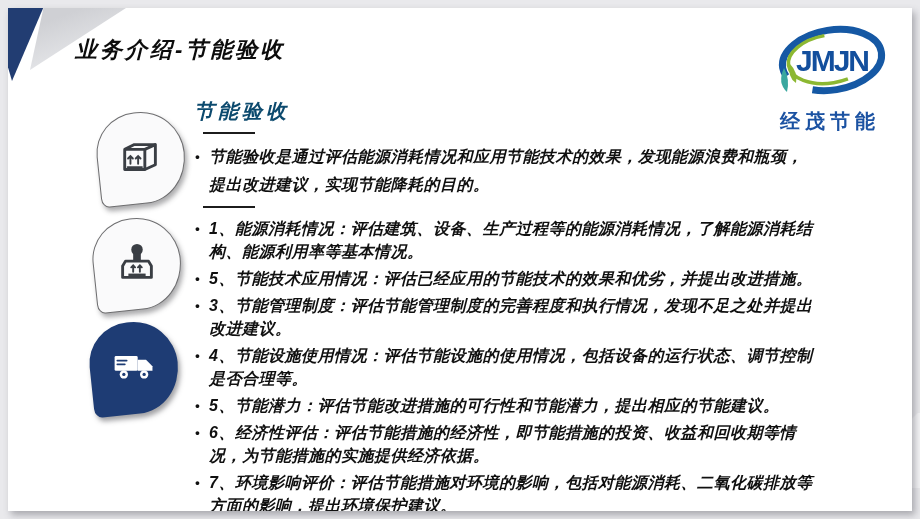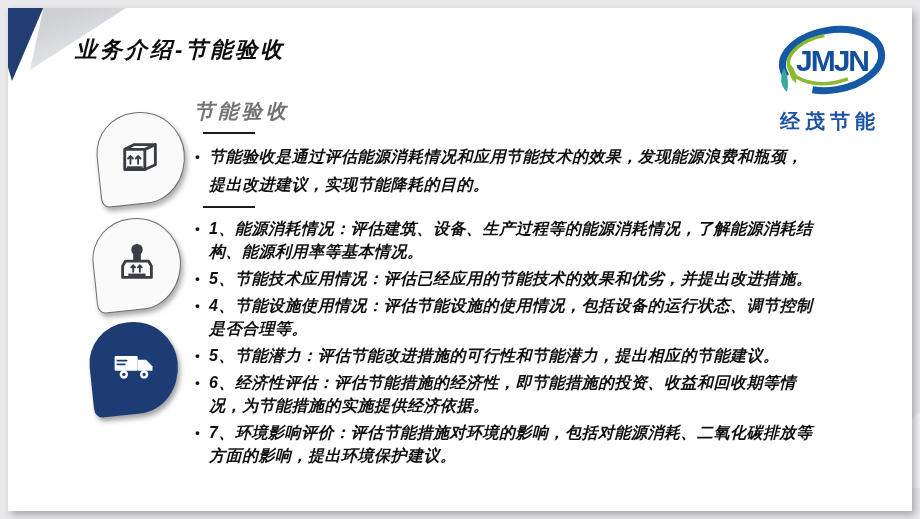--- a/index.html
+++ b/index.html
@@ -40,21 +40,21 @@
     box-shadow:2px 4px 5px rgba(70,70,75,.45); }
   .blob-navy { background:#1e3c74; box-shadow:2px 4px 5px rgba(70,70,75,.5); }
   .blob svg { transform:rotate(6deg); }
   #blob-package { left:89px; top:104px; }
   #blob-stamp   { left:85px; top:210px; }
   #blob-truck   { left:82px; top:314px; }
 
   
   .content { position:absolute; left:186px; top:90px; width:624px; color:#101010; }
   .section-heading { font-size:20px; font-weight:bold; font-style:italic;
-    letter-spacing:4px; color:#737373; }
+    letter-spacing:4px; color:#0c4a6e; }
   .divider { width:52px; height:0; border-top:2px solid #1c1c1c; margin:7px 0 0 9px; }
 
   ul { list-style:none; }
   li { position:relative; padding-left:15px; font-weight:bold; font-style:italic;
     font-size:16px; letter-spacing:.5px; color:#101010; }
   li::before { content:"•"; position:absolute; left:1px; top:0; font-size:13px; }
   .intro-list { margin-top:9px; }
   .intro-list li { line-height:28px; }
   .detail-list { margin-top:9px; }
   .detail-list li { line-height:23px; margin-bottom:4px; }
@@ -131,20 +131,21 @@
 
       <ul class="intro-list">
         <li>节能验收是通过评估能源消耗情况和应用节能技术的效果，发现能源浪费和瓶颈，提出改进建议，实现节能降耗的目的。</li>
       </ul>
 
       <div class="divider"></div>
 
       <ul class="detail-list">
         <li>1、能源消耗情况：评估建筑、设备、生产过程等的能源消耗情况，了解能源消耗结构、能源利用率等基本情况。</li>
         <li>5、节能技术应用情况：评估已经应用的节能技术的效果和优劣，并提出改进措施。</li>
+        <li>3、节能管理制度：评估节能管理制度的完善程度和执行情况，发现不足之处并提出改进建议。</li>
         <li>4、节能设施使用情况：评估节能设施的使用情况，包括设备的运行状态、调节控制是否合理等。</li>
         <li>5、节能潜力：评估节能改进措施的可行性和节能潜力，提出相应的节能建议。</li>
         <li>6、经济性评估：评估节能措施的经济性，即节能措施的投资、收益和回收期等情况，为节能措施的实施提供经济依据。</li>
         <li>7、环境影响评价：评估节能措施对环境的影响，包括对能源消耗、二氧化碳排放等方面的影响，提出环境保护建议。</li>
       </ul>
     </div>
   </div>
 </div>
 
 </body></html>

